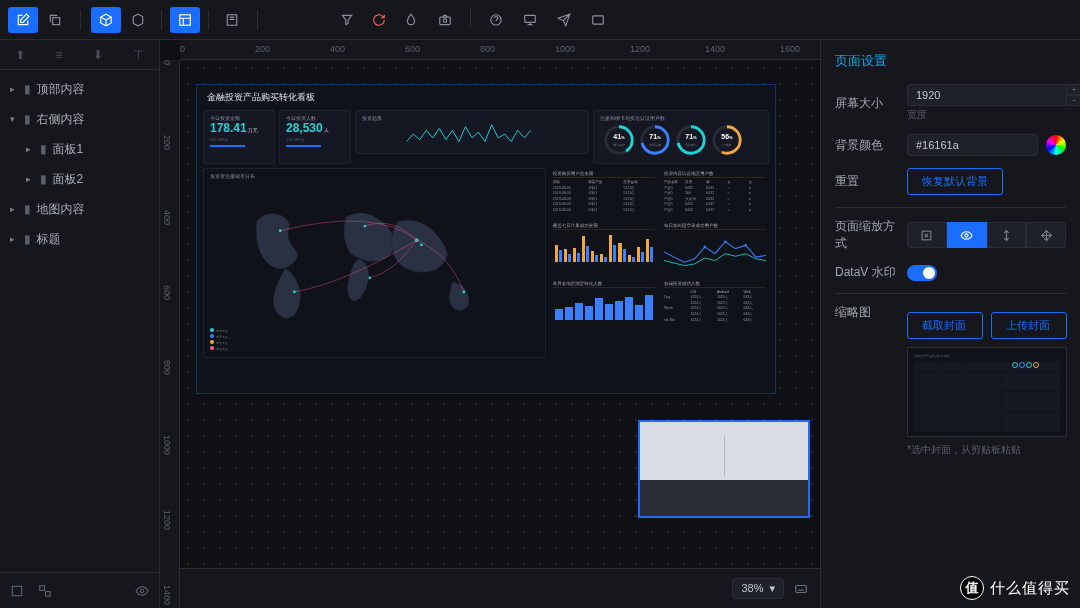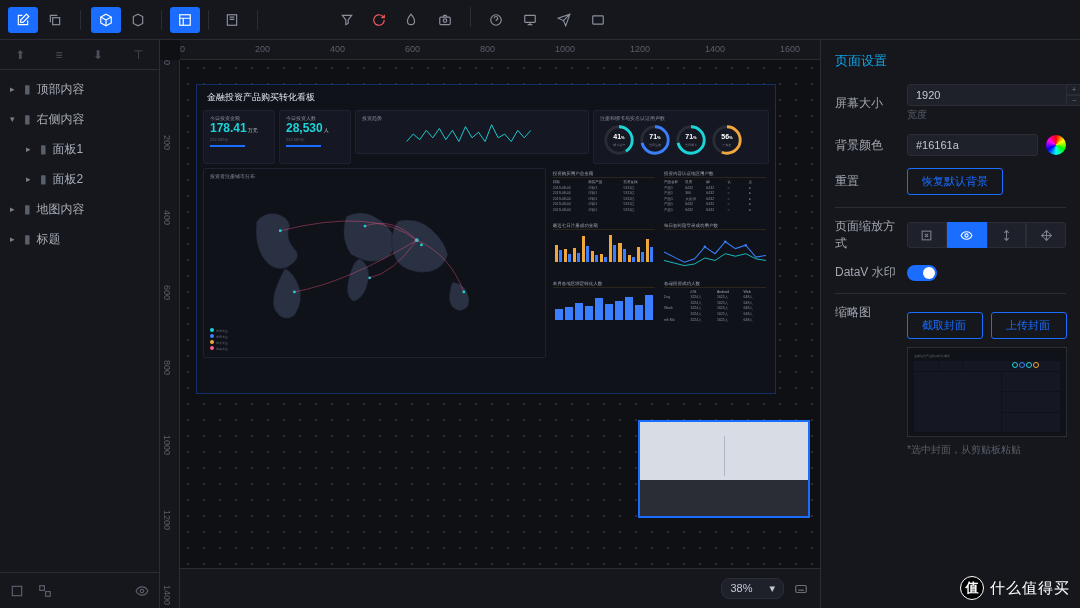--- a/index.html
+++ b/index.html
@@ -28,21 +28,21 @@
 .lp-bottom span{cursor:pointer}
 
 .workspace{position:absolute;left:160px;top:40px;right:260px;bottom:0;background:#0e1013}
 .ruler-h{position:absolute;left:20px;right:0;top:0;height:20px;background:#15171c;border-bottom:1px solid #2a2d35;overflow:hidden}
 .ruler-h .tick{position:absolute;top:4px;font-size:9px;color:#5a5f6c}
 .ruler-v{position:absolute;left:0;top:20px;bottom:0;width:20px;background:#15171c;border-right:1px solid #2a2d35}
 .ruler-v .tick{position:absolute;left:2px;font-size:9px;color:#5a5f6c;writing-mode:vertical-rl}
 .canvas-area{position:absolute;left:20px;top:20px;right:0;bottom:40px;overflow:hidden;background-image:radial-gradient(circle,#2a2d35 1px,transparent 1px);background-size:16px 16px;background-position:0 0}
 .dashboard{position:absolute;left:16px;top:24px;width:580px;height:310px;background:#0f1218;border:1px solid #1a6dff55}
 .zoom-bar{position:absolute;left:20px;right:0;bottom:0;height:40px;background:#15171c;border-top:1px solid #2a2d35;display:flex;align-items:center;justify-content:flex-end;padding:0 12px;gap:10px}
-.zoom-select{background:#1e212a;border:1px solid #2a2d35;color:#c4c8d0;padding:3px 8px;border-radius:8px;font-size:11px;display:flex;gap:17px;cursor:pointer}
+.zoom-select{background:#1e212a;border:1px solid #2a2d35;color:#c4c8d0;padding:3px 8px;border-radius:3px;font-size:11px;display:flex;gap:6px;cursor:pointer}
 .minimap{position:absolute;right:10px;bottom:50px;width:172px;height:98px;background:#2a2d35;border:2px solid #1a6dff}
 .minimap-content{width:100%;height:62%;background:#d8dce4}
 .minimap-content::after{content:"";display:block;position:relative;top:14px;left:50%;width:1px;height:40px;background:#b0b5c0}
 
 .right-panel{position:absolute;right:0;top:40px;bottom:0;width:260px;background:#15171c;border-left:1px solid #2a2d35;padding:12px 14px;overflow:auto}
 .rp-title{font-size:13px;color:#0ea5e9;margin-bottom:14px}
 .rp-row{display:flex;align-items:center;margin-bottom:12px;gap:8px}
 .rp-label{width:64px;font-size:12px;color:#a0a5b0;flex-shrink:0}
 .rp-input{background:#1e212a;border:1px solid #2a2d35;color:#c4c8d0;padding:4px 8px;border-radius:3px;font-size:11px;flex:1;min-width:0}
 .rp-input-group{display:flex;flex-direction:column;gap:2px;flex:1}

